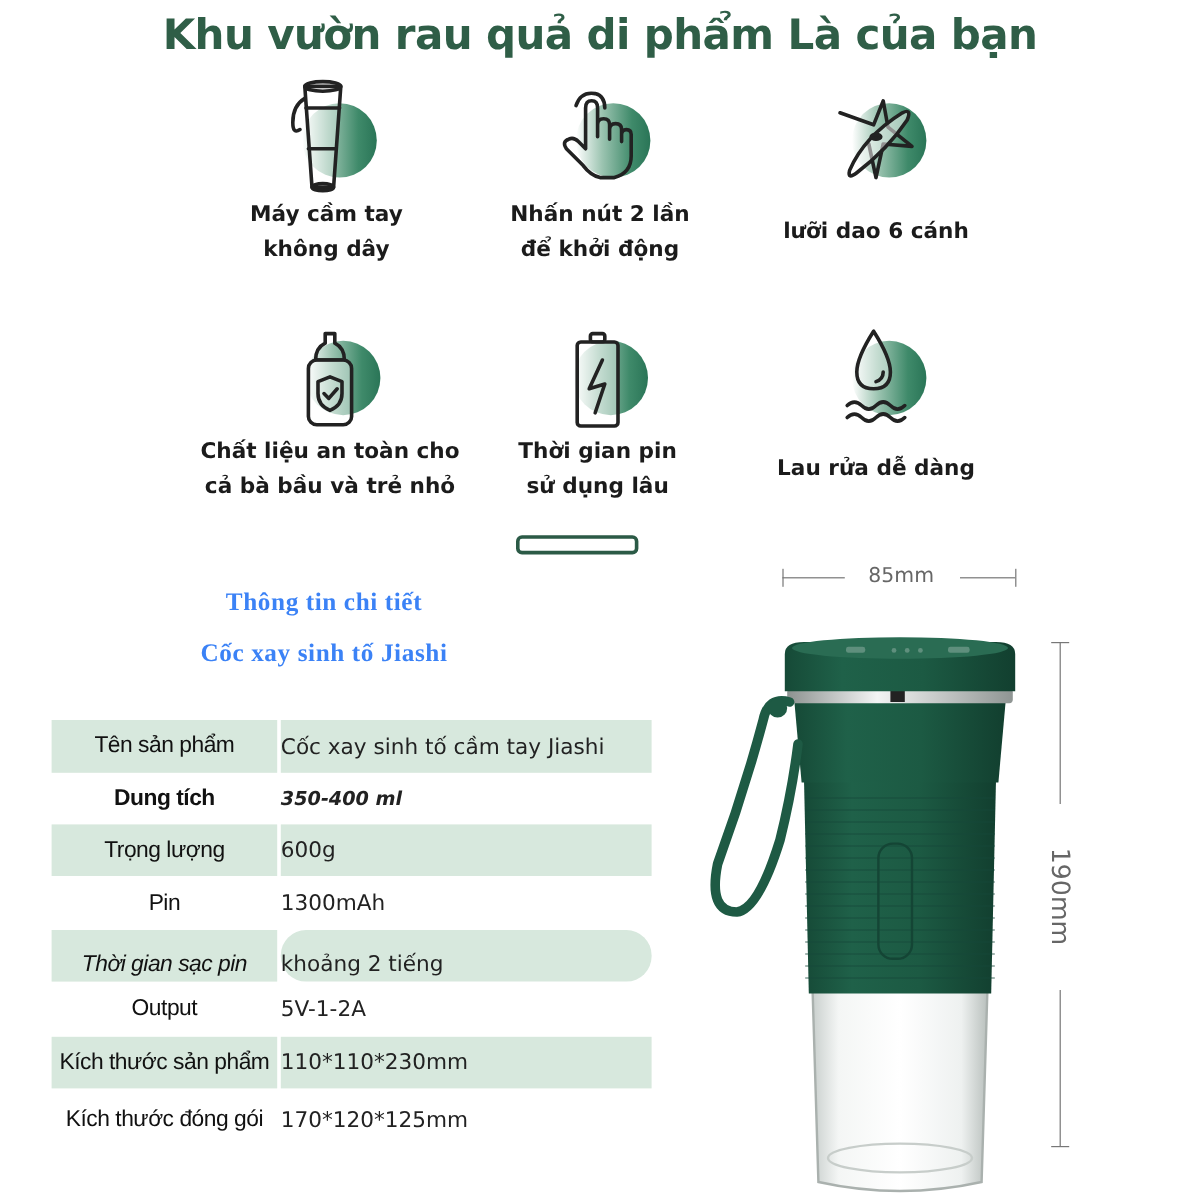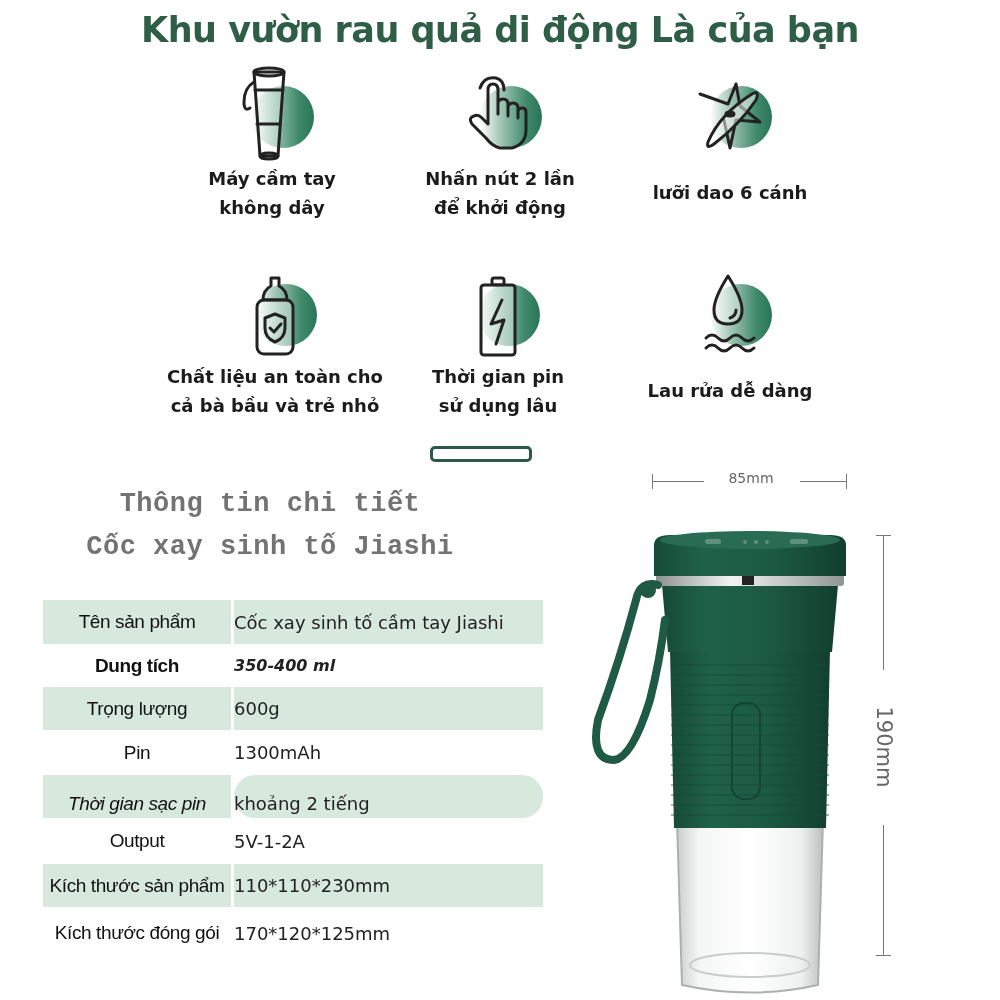--- a/index.html
+++ b/index.html
@@ -24,22 +24,22 @@
     line-height: 29px; color: #1b1b1b; white-space: pre-line;
   }
 
   .pager {
     position: absolute; left: 430px; top: 446px; width: 102px; height: 16px;
     border: 3px solid #2b5a46; border-radius: 5px;
   }
 
   .subtitle {
     position: absolute; left: 60px; width: 420px; text-align: center;
-    font-family: Liberation Mono, monospace; font-weight: bold; font-size: 27px;
-    color: #737373; letter-spacing: 0.5px;
+    font-family: Liberation Serif, serif; font-weight: bold; font-size: 21px;
+    color: #3b82f6; letter-spacing: 0.5px;
   }
 
   .spec-table { position: absolute; left: 43px; top: 600px; width: 500px; }
   .row { display: flex; width: 500px; align-items: center; }
   .row.shaded .c1, .row.shaded .c2 { background: #d7e8dd; }
   .row .c1 {
     width: 188px; text-align: left; font-family: "Liberation Sans", sans-serif;
     font-size: 19px; color: #111; height: 100%; display: flex; align-items: center; justify-content: center;
     letter-spacing: -0.4px;
   }
@@ -48,35 +48,35 @@
     font-size: 18px; color: #222; height: 100%; display: flex; align-items: center;
   }
   .row .c2.italic { font-style: italic; font-size: 16px; }
 
   .product { position: absolute; left: 585px; top: 460px; width: 340px; height: 540px; }
   .dim-h { position: absolute; left: 652px; top: 470px; width: 195px; height: 24px; }
   .dim-h .line { position: absolute; top: 11px; height: 1px; background: #777; }
   .dim-h .tick { position: absolute; top: 4px; width: 1px; height: 15px; background: #777; }
   .dim-h .txt {
     position: absolute; left: 55px; top: 0; width: 88px; text-align: center;
-    font-family: "DejaVu Sans", sans-serif; font-size: 14px; color: #666;
+    font-family: "DejaVu Sans", sans-serif; font-size: 17px; color: #666;
   }
   .dim-v { position: absolute; left: 868px; top: 535px; width: 30px; height: 420px; }
   .dim-v .line { position: absolute; left: 15px; width: 1px; background: #777; }
   .dim-v .tick { position: absolute; left: 8px; width: 15px; height: 1px; background: #777; }
   .dim-v .txt {
     position: absolute; left: -32px; top: 200px; width: 96px; text-align: center;
     font-family: "DejaVu Sans", sans-serif; font-size: 21px; color: #666;
     transform: rotate(90deg); transform-origin: center center;
   }
 </style>
 </head>
 <body>
 
-<div class="title">Khu vườn rau quả di động Là của bạn</div>
+<div class="title">Khu vườn rau quả di phẩm Là của bạn</div>
 
 <div class="feature" style="left:152px; top:64px;">
   <div class="icon-wrap">
     <div class="blob"></div>
     <svg width="100" height="100" viewBox="0 0 100 100" fill="none" stroke="#222" stroke-width="3" stroke-linecap="round" stroke-linejoin="round">
       <path d="M32 8 L62 8 L56 92 L38 92 Z" fill="rgba(255,255,255,0.35)"></path>
       <ellipse cx="47" cy="8" rx="15" ry="4"></ellipse>
       <ellipse cx="47" cy="92" rx="9" ry="3"></ellipse>
       <line x1="33" y1="26" x2="61" y2="26"></line>
       <line x1="35" y1="60" x2="58" y2="60"></line>

